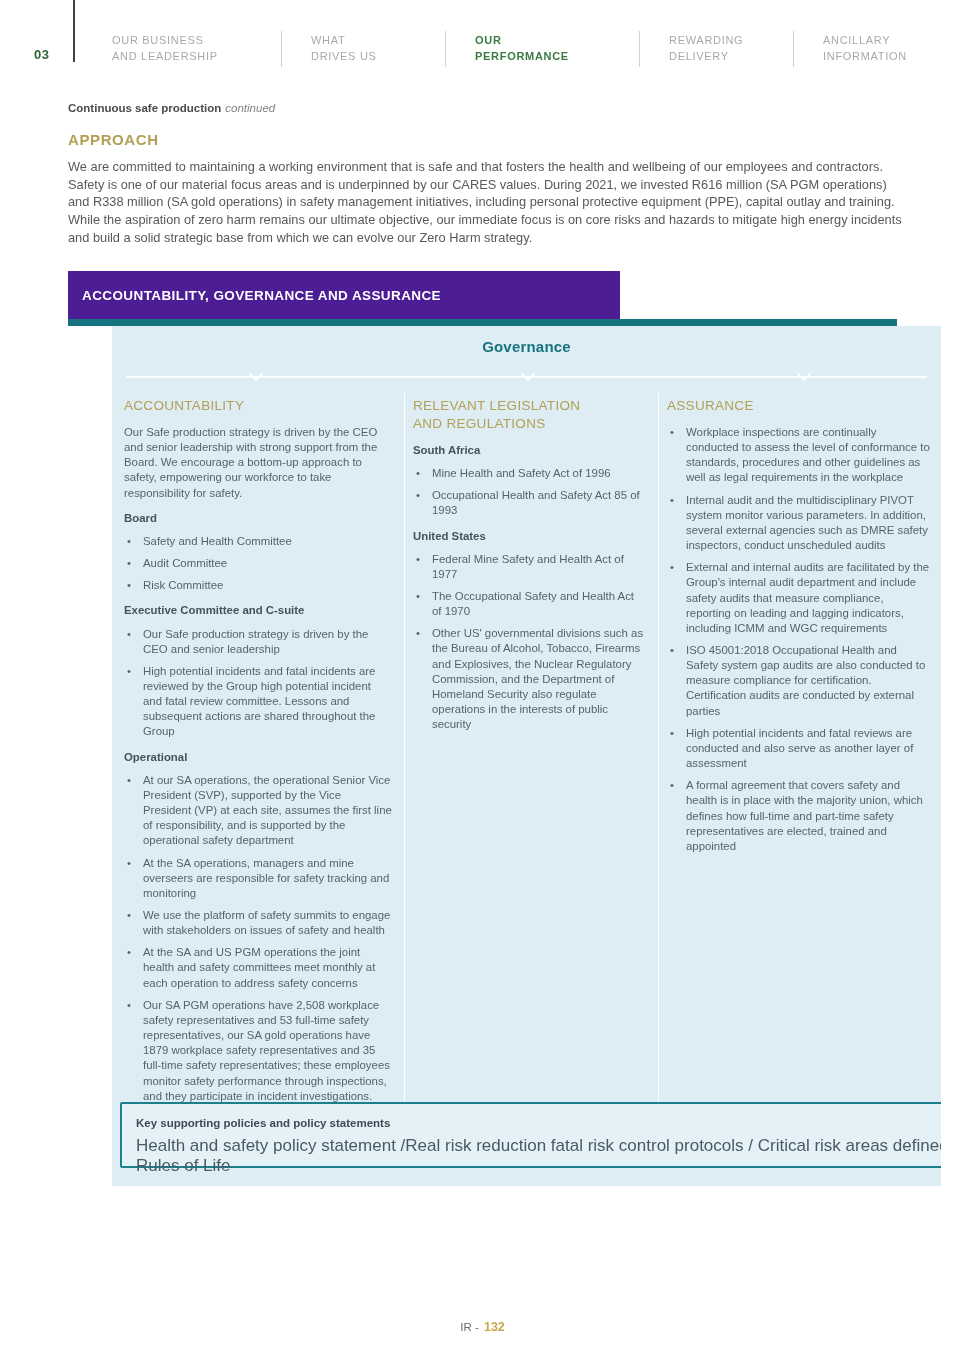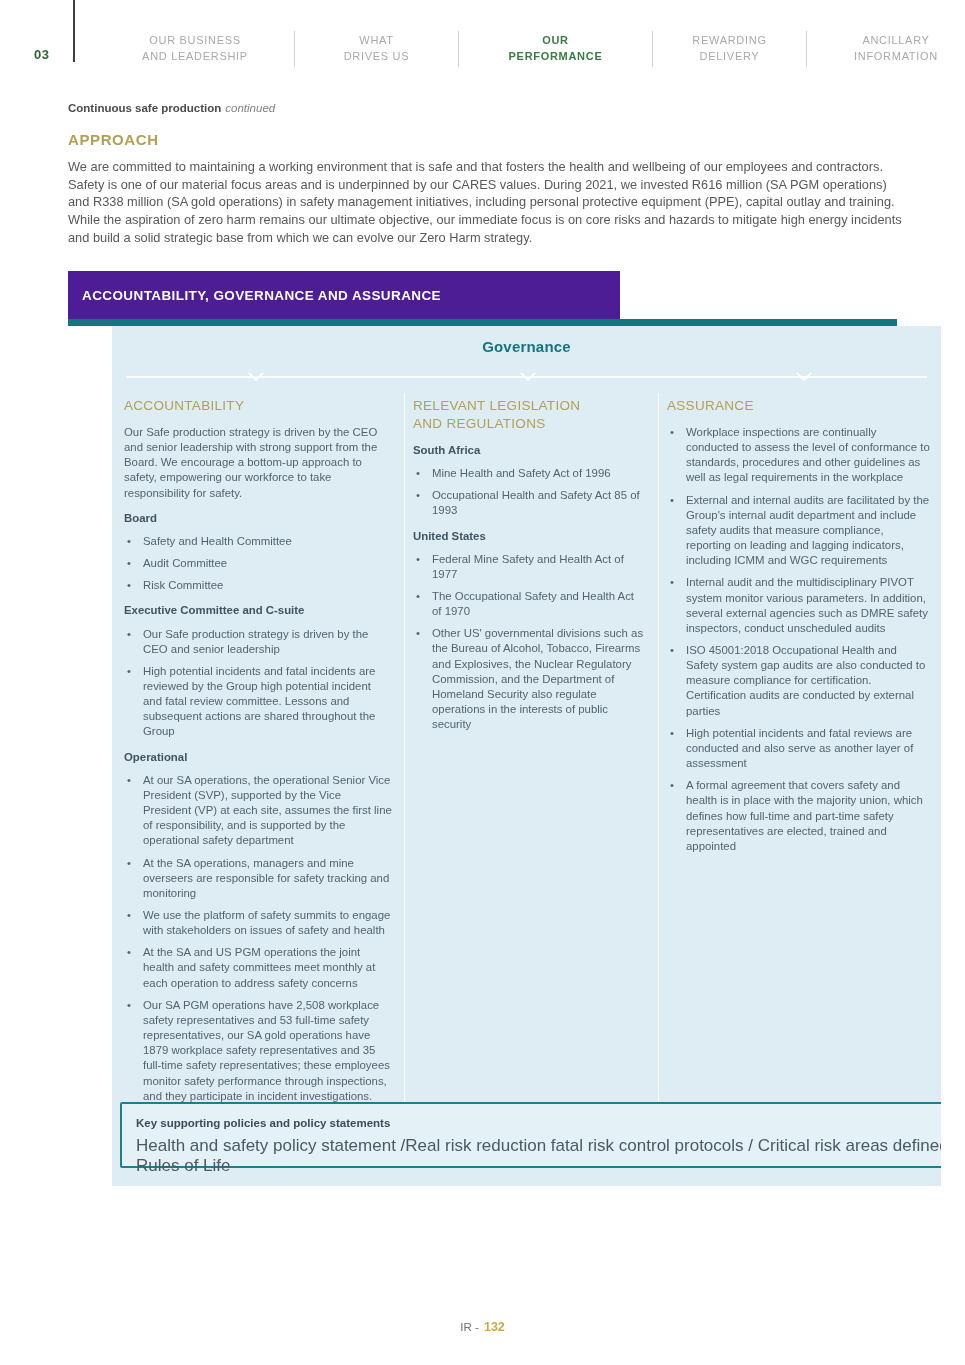--- a/index.html
+++ b/index.html
@@ -10,21 +10,21 @@
     position: relative;
     color: #58595b;
   }
 
   
   .corner-rule { position: absolute; left: 73px; top: 0; width: 2px; height: 62px; background: #3f4043; }
   .page-num {
     position: absolute; left: 34px; top: 47px;
     font-size: 13px; font-weight: bold; color: #2f6638; letter-spacing: .5px;
   }
-  .nav { position: absolute; left: 125px; top: 31px; display: flex; align-items: center; text-align: center; }
+  .nav { position: absolute; left: 112px; top: 31px; display: flex; align-items: center; }
   .nav-item {
     font-size: 11px; letter-spacing: .7px; line-height: 1.45;
     color: #a7a9ac; white-space: pre-line; text-transform: uppercase;
   }
   .nav-item.active { color: #3c7a44; font-weight: bold; }
   .nav-sep { width: 1px; height: 36px; background: #d0d2d3; margin: 0 29px; }
   .w1 { width: 140px; } .w2 { width: 105px; } .w3 { width: 135px; } .w4 { width: 95px; } .w5 { width: 120px; }
 
   
   .subtitle { position: absolute; left: 68px; top: 102px; font-size: 11.5px; color: #4a4b4d; }
@@ -206,22 +206,22 @@
         <li>Federal Mine Safety and Health Act of 1977</li>
         <li>The Occupational Safety and Health Act of 1970</li>
         <li>Other US' governmental divisions such as the Bureau of Alcohol, Tobacco, Firearms and Explosives, the Nuclear Regulatory Commission, and the Department of Homeland Security also regulate operations in the interests of public security</li>
       </ul>
     </div>
 
     <div class="col col-3">
       <h4 class="col-h">ASSURANCE</h4>
       <ul class="bullets">
         <li>Workplace inspections are continually conducted to assess the level of conformance to standards, procedures and other guidelines as well as legal requirements in the workplace</li>
+        <li>Internal audit and the multidisciplinary PIVOT system monitor various parameters. In addition, several external agencies such as DMRE safety inspectors, conduct unscheduled audits</li>
         <li>External and internal audits are facilitated by the Group's internal audit department and include safety audits that measure compliance, reporting on leading and lagging indicators, including ICMM and WGC requirements</li>
-        <li>Internal audit and the multidisciplinary PIVOT system monitor various parameters. In addition, several external agencies such as DMRE safety inspectors, conduct unscheduled audits</li>
         <li>ISO 45001:2018 Occupational Health and Safety system gap audits are also conducted to measure compliance for certification. Certification audits are conducted by external parties</li>
         <li>High potential incidents and fatal reviews are conducted and also serve as another layer of assessment</li>
         <li>A formal agreement that covers safety and health is in place with the majority union, which defines how full-time and part-time safety representatives are elected, trained and appointed</li>
       </ul>
     </div>
   </div>
 
   <div class="policy-box">
     <div class="policy-title">Key supporting policies and policy statements</div>
     <div class="policy-body">Health and safety policy statement /Real risk reduction fatal risk control protocols / Critical risk areas defined in the Rules of Life</div>

